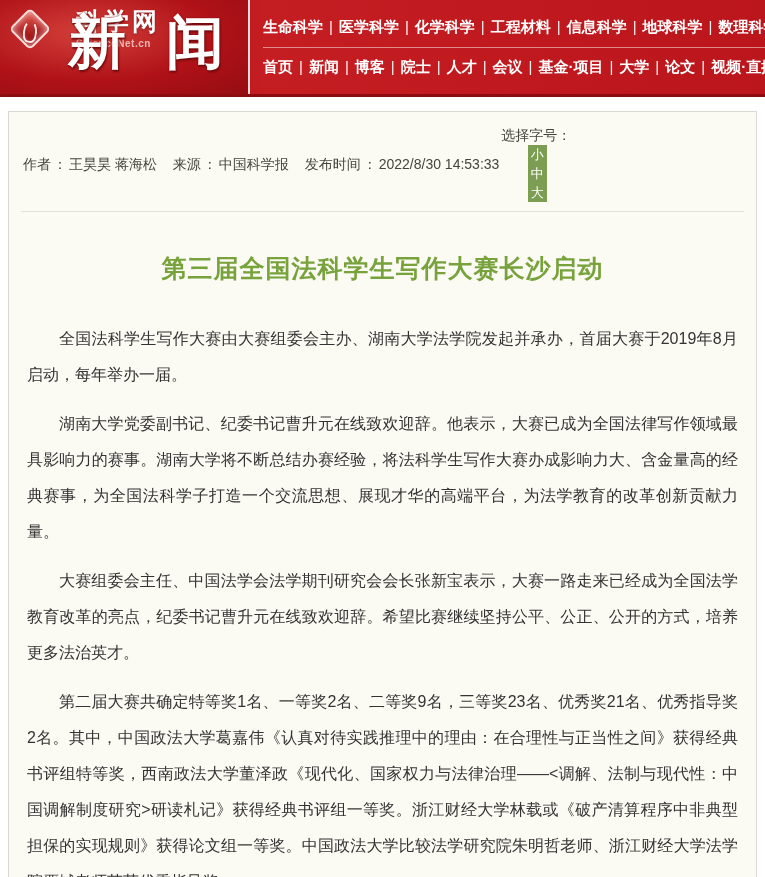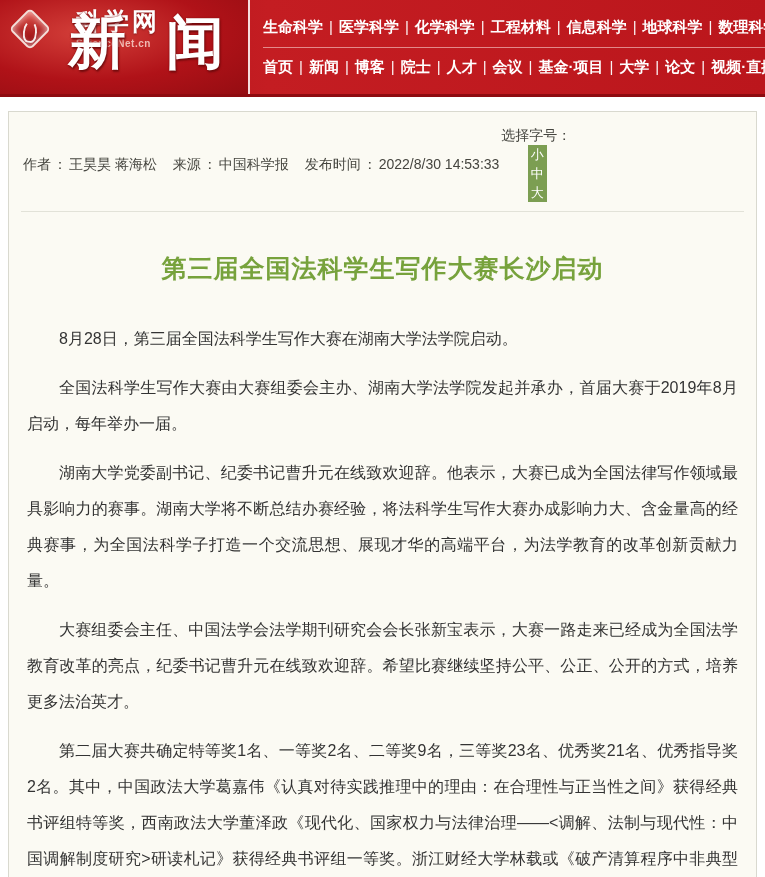--- a/index.html
+++ b/index.html
@@ -126,20 +126,19 @@
       <span class="fs-label"><span>选择字号</span><span>：</span></span>
       <button class="fs-btn">小</button>
       <button class="fs-btn">中</button>
       <button class="fs-btn">大</button>
     </div>
   </div>
 
   <h1 class="article-title">第三届全国法科学生写作大赛长沙启动</h1>
 
   <div class="article-body">
-      <p>8月28日，第三届全国法科学生写作大赛在湖南大学法学院启动。</p>
       <p>全国法科学生写作大赛由大赛组委会主办、湖南大学法学院发起并承办，首届大赛于2019年8月启动，每年举办一届。</p>
       <p>湖南大学党委副书记、纪委书记曹升元在线致欢迎辞。他表示，大赛已成为全国法律写作领域最具影响力的赛事。湖南大学将不断总结办赛经验，将法科学生写作大赛办成影响力大、含金量高的经典赛事，为全国法科学子打造一个交流思想、展现才华的高端平台，为法学教育的改革创新贡献力量。</p>
       <p>大赛组委会主任、中国法学会法学期刊研究会会长张新宝表示，大赛一路走来已经成为全国法学教育改革的亮点，纪委书记曹升元在线致欢迎辞。希望比赛继续坚持公平、公正、公开的方式，培养更多法治英才。</p>
       <p>第二届大赛共确定特等奖1名、一等奖2名、二等奖9名，三等奖23名、优秀奖21名、优秀指导奖2名。其中，中国政法大学葛嘉伟《认真对待实践推理中的理由：在合理性与正当性之间》获得经典书评组特等奖，西南政法大学董泽政《现代化、国家权力与法律治理——&lt;调解、法制与现代性：中国调解制度研究&gt;研读札记》获得经典书评组一等奖。浙江财经大学林载或《破产清算程序中非典型担保的实现规则》获得论文组一等奖。中国政法大学比较法学研究院朱明哲老师、浙江财经大学法学院严城老师荣获优秀指导奖。</p>
     </div>
 
 </main>
 
 </body></html>

